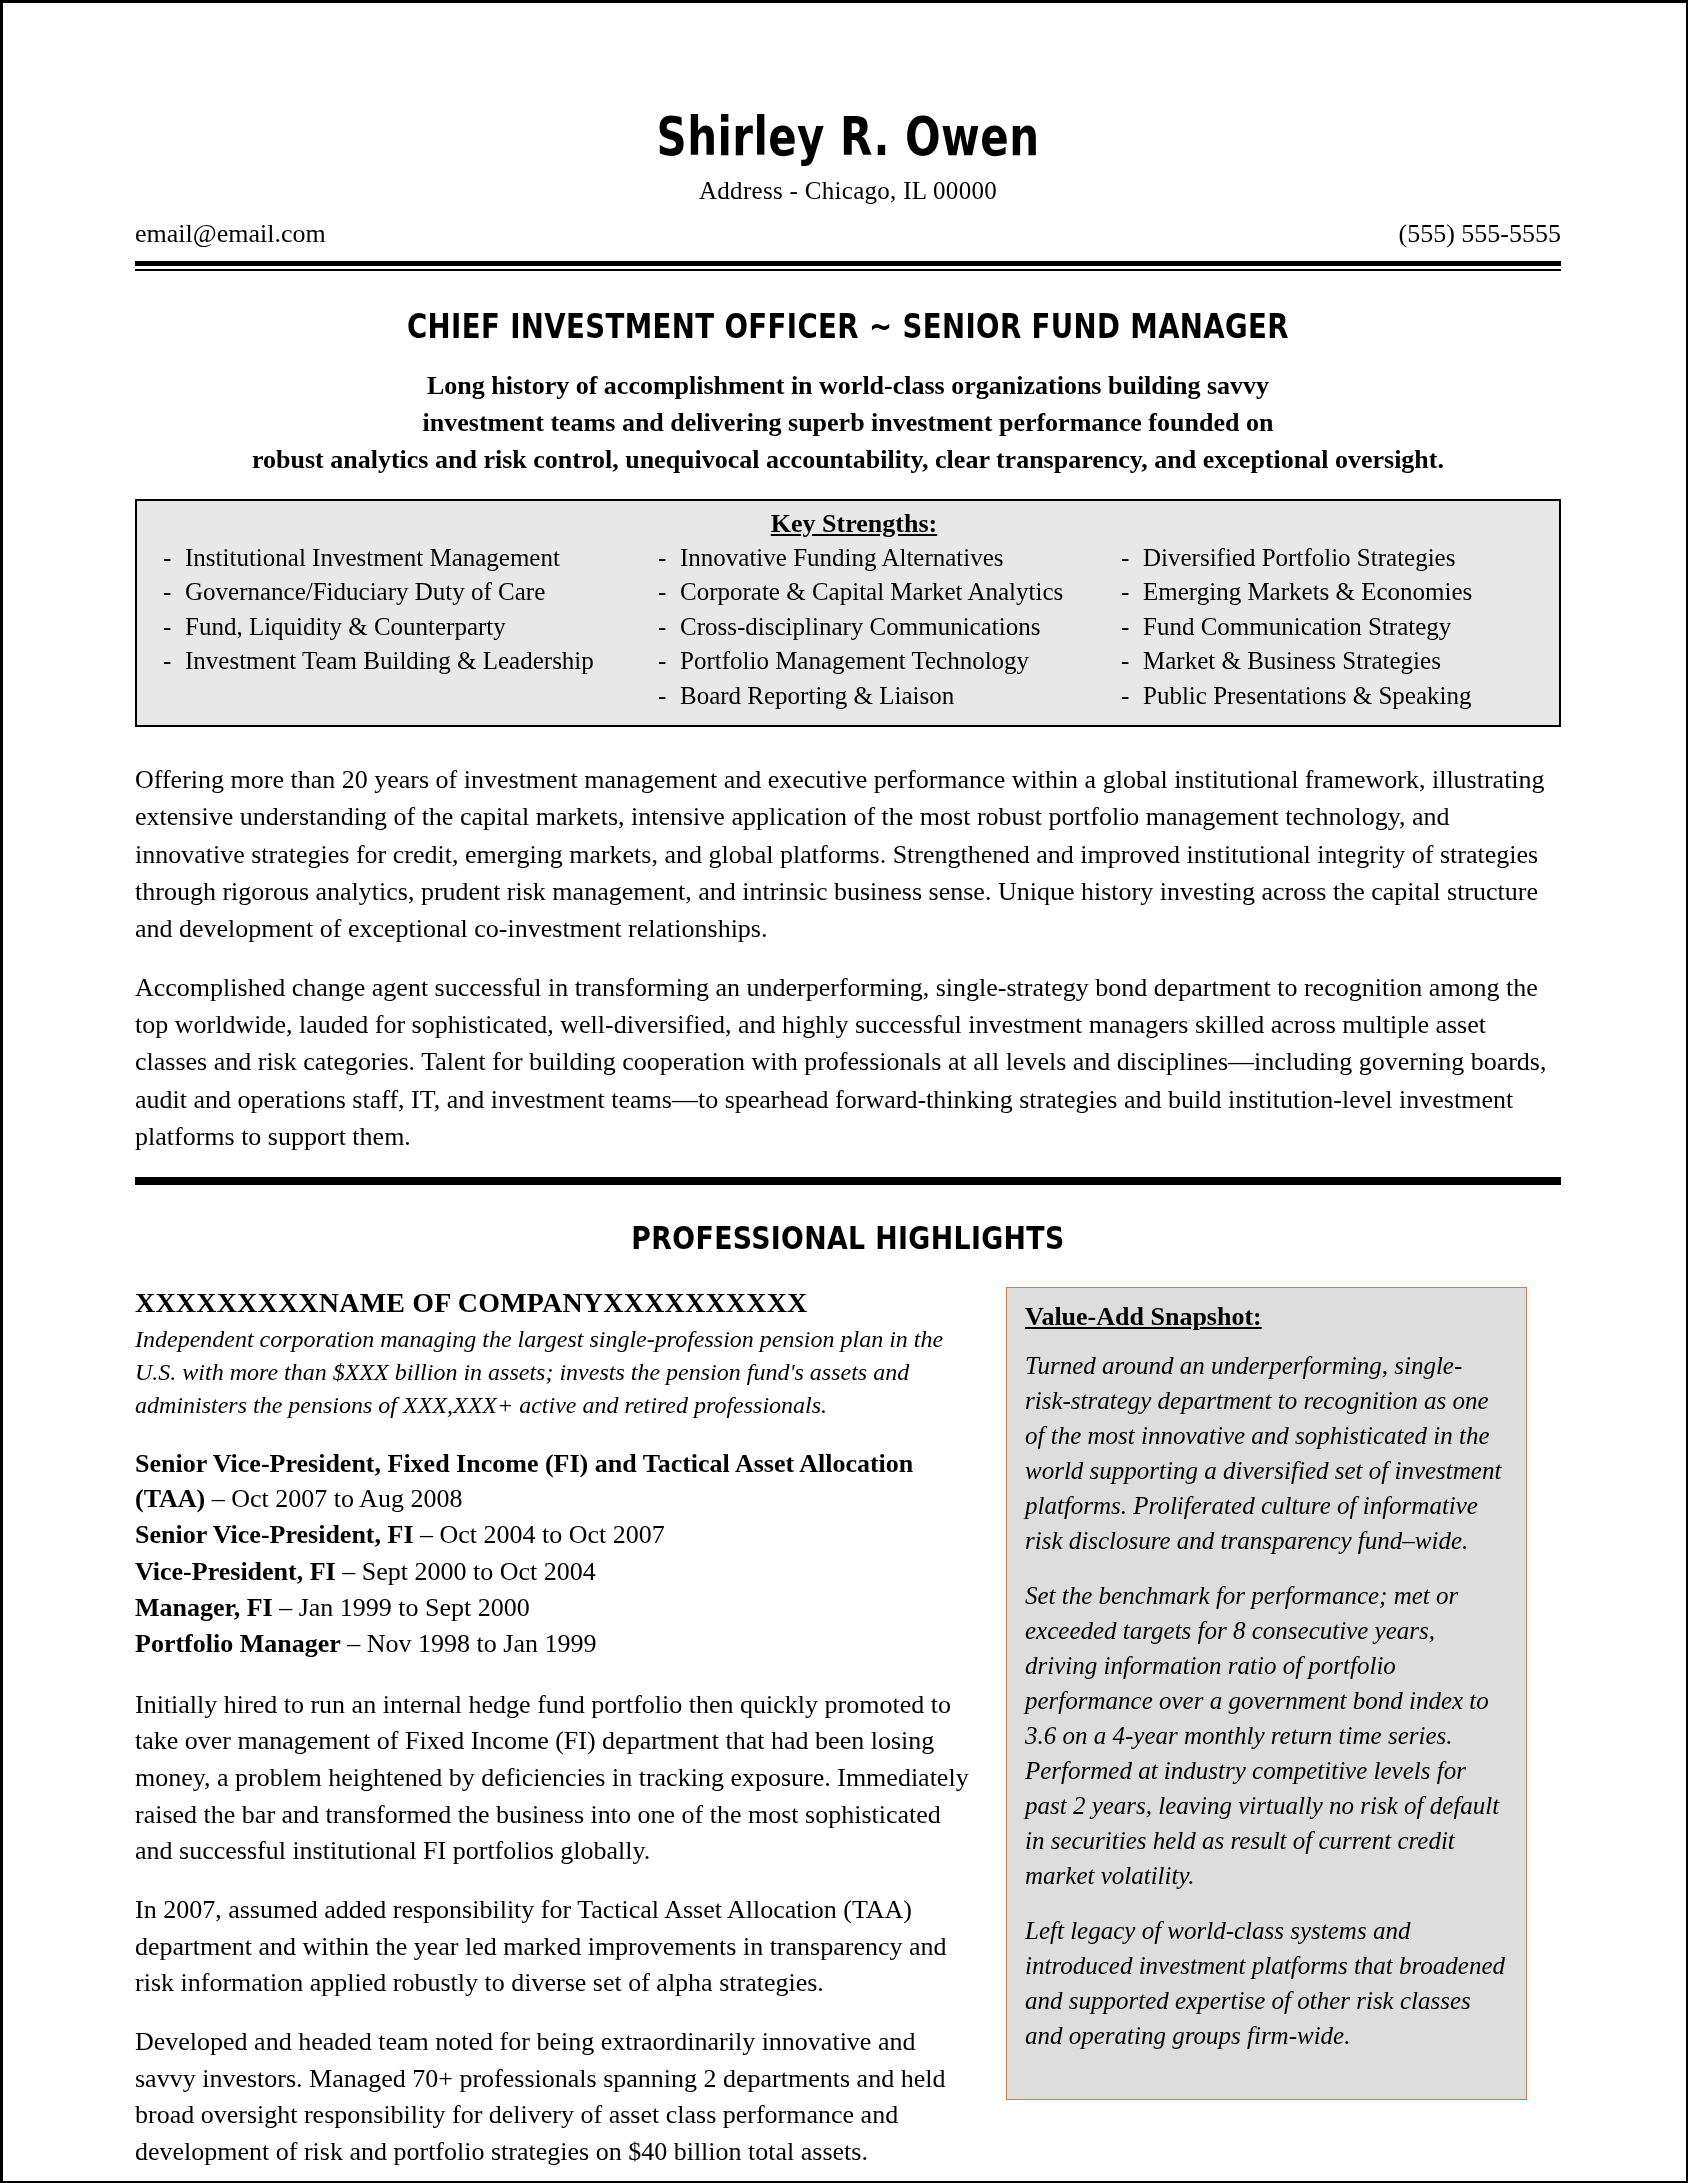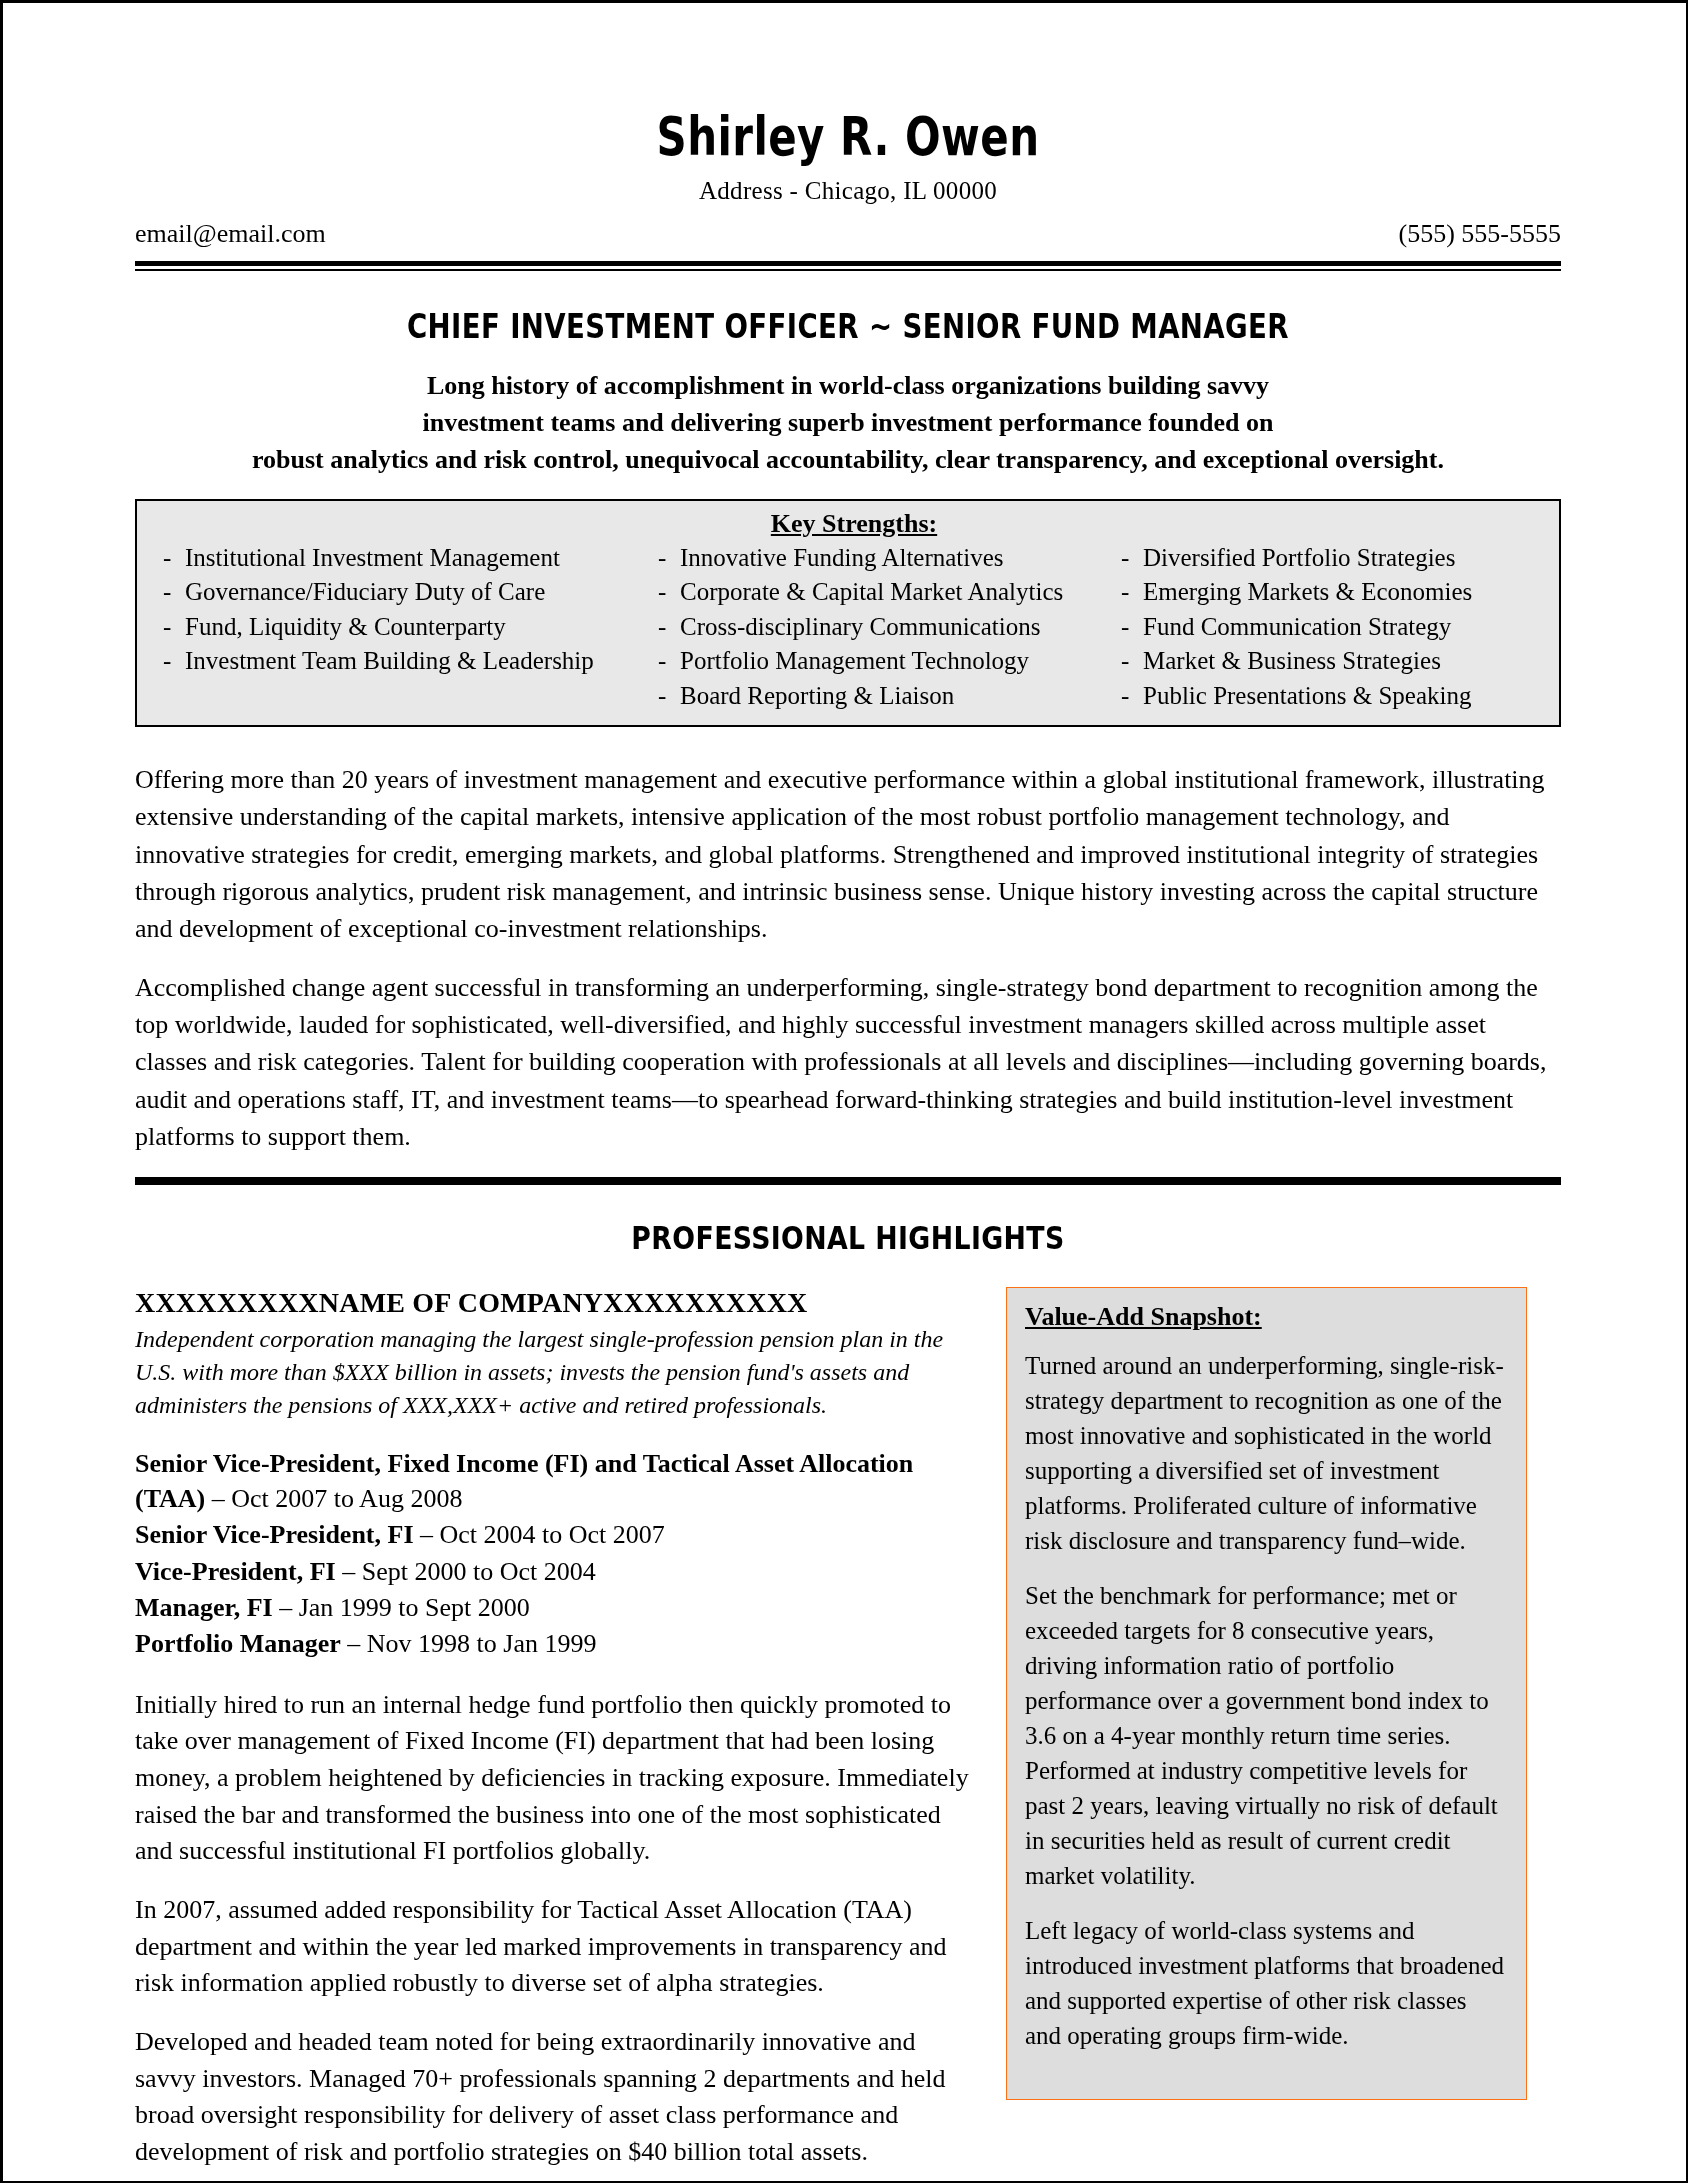--- a/index.html
+++ b/index.html
@@ -194,20 +194,21 @@
   }
   .snapshot-title {
     font-weight: bold;
     font-size: 26px;
     text-decoration: underline;
     margin-bottom: 16px;
   }
   .snapshot-body {
     font-size: 25px;
     line-height: 1.40;
+    font-style: italic;
   }
   .snapshot-body p { margin: 0 0 20px 0; }
   .snapshot-body p:last-child { margin-bottom: 16px; }
 </style>
 </head>
 <body>
 
 <div class="page">
   <div class="inner">
 

